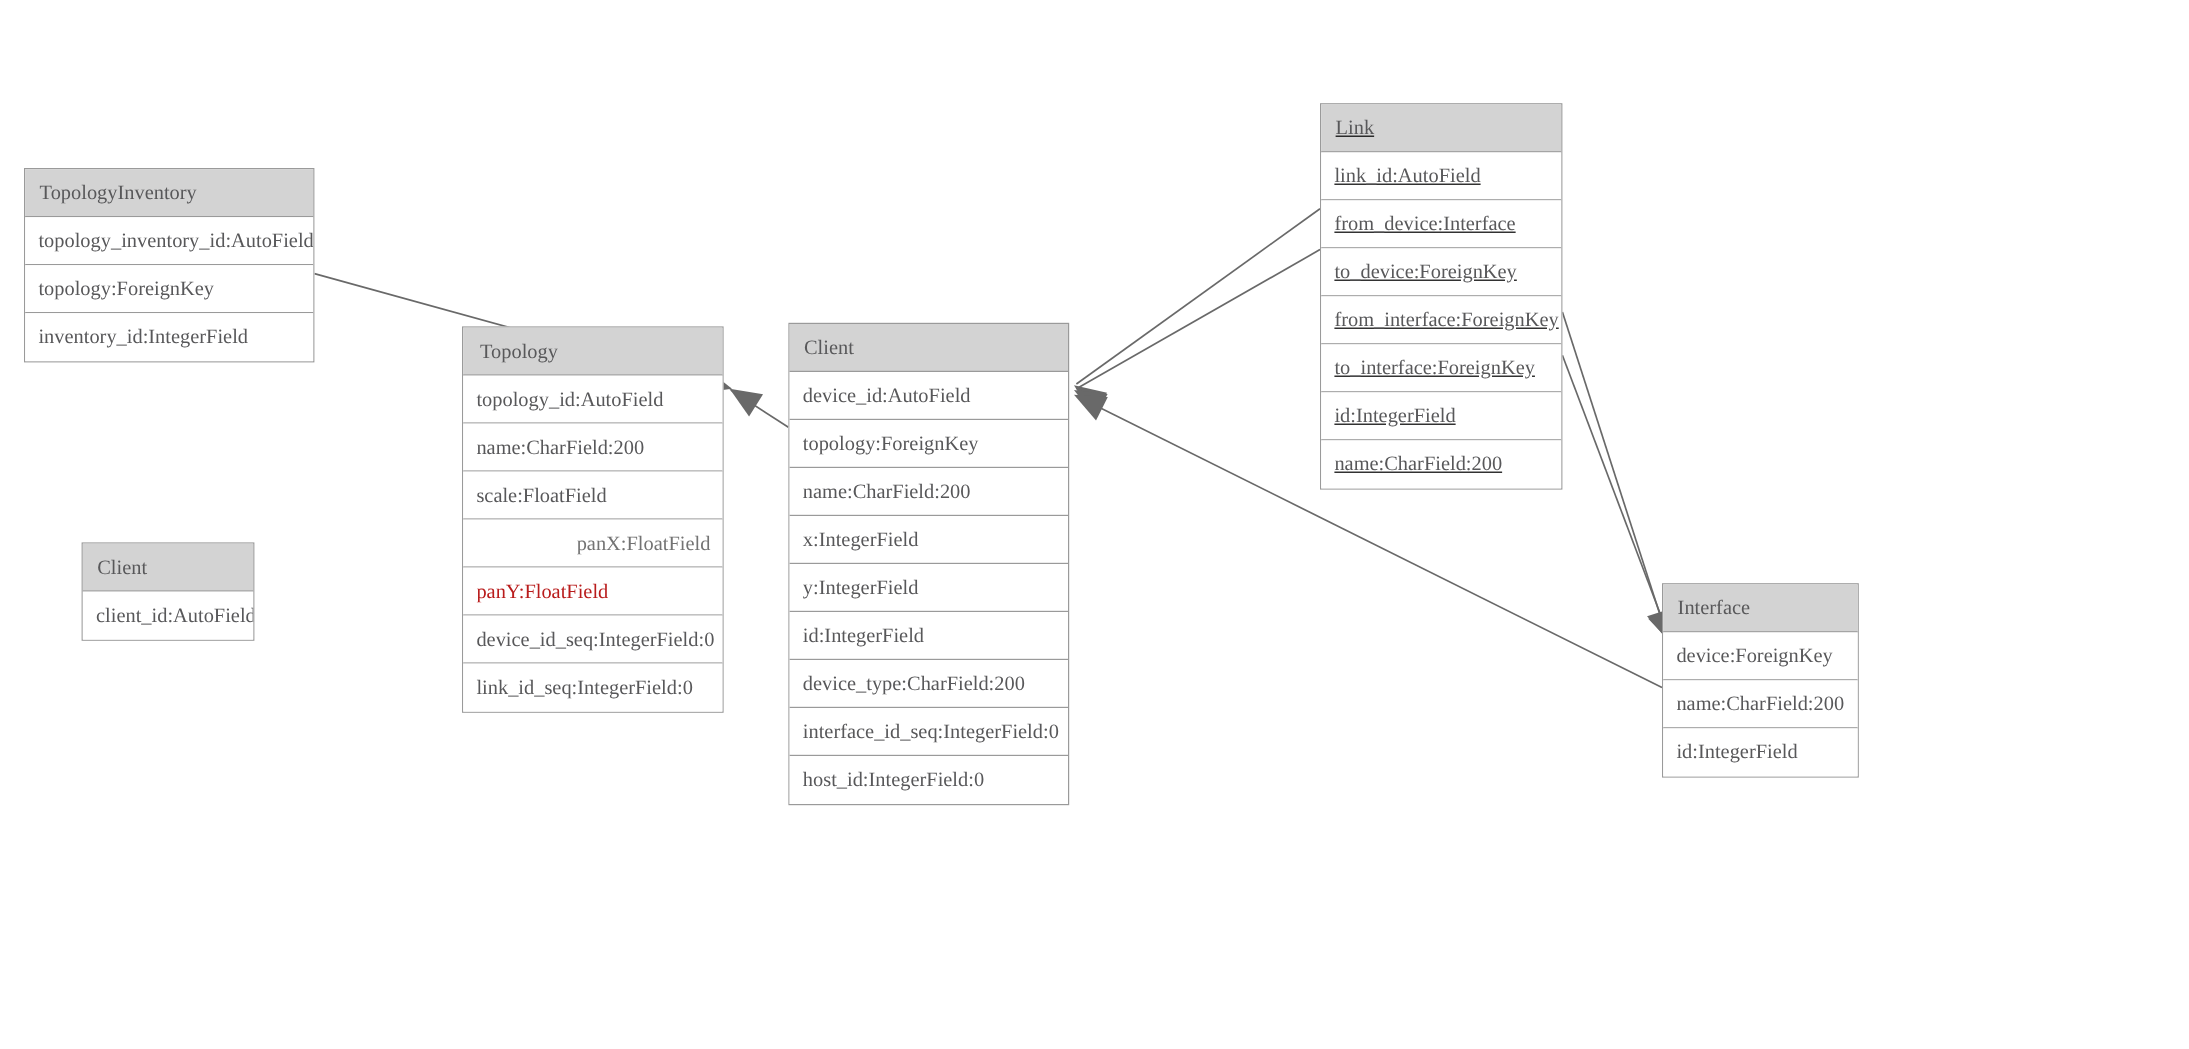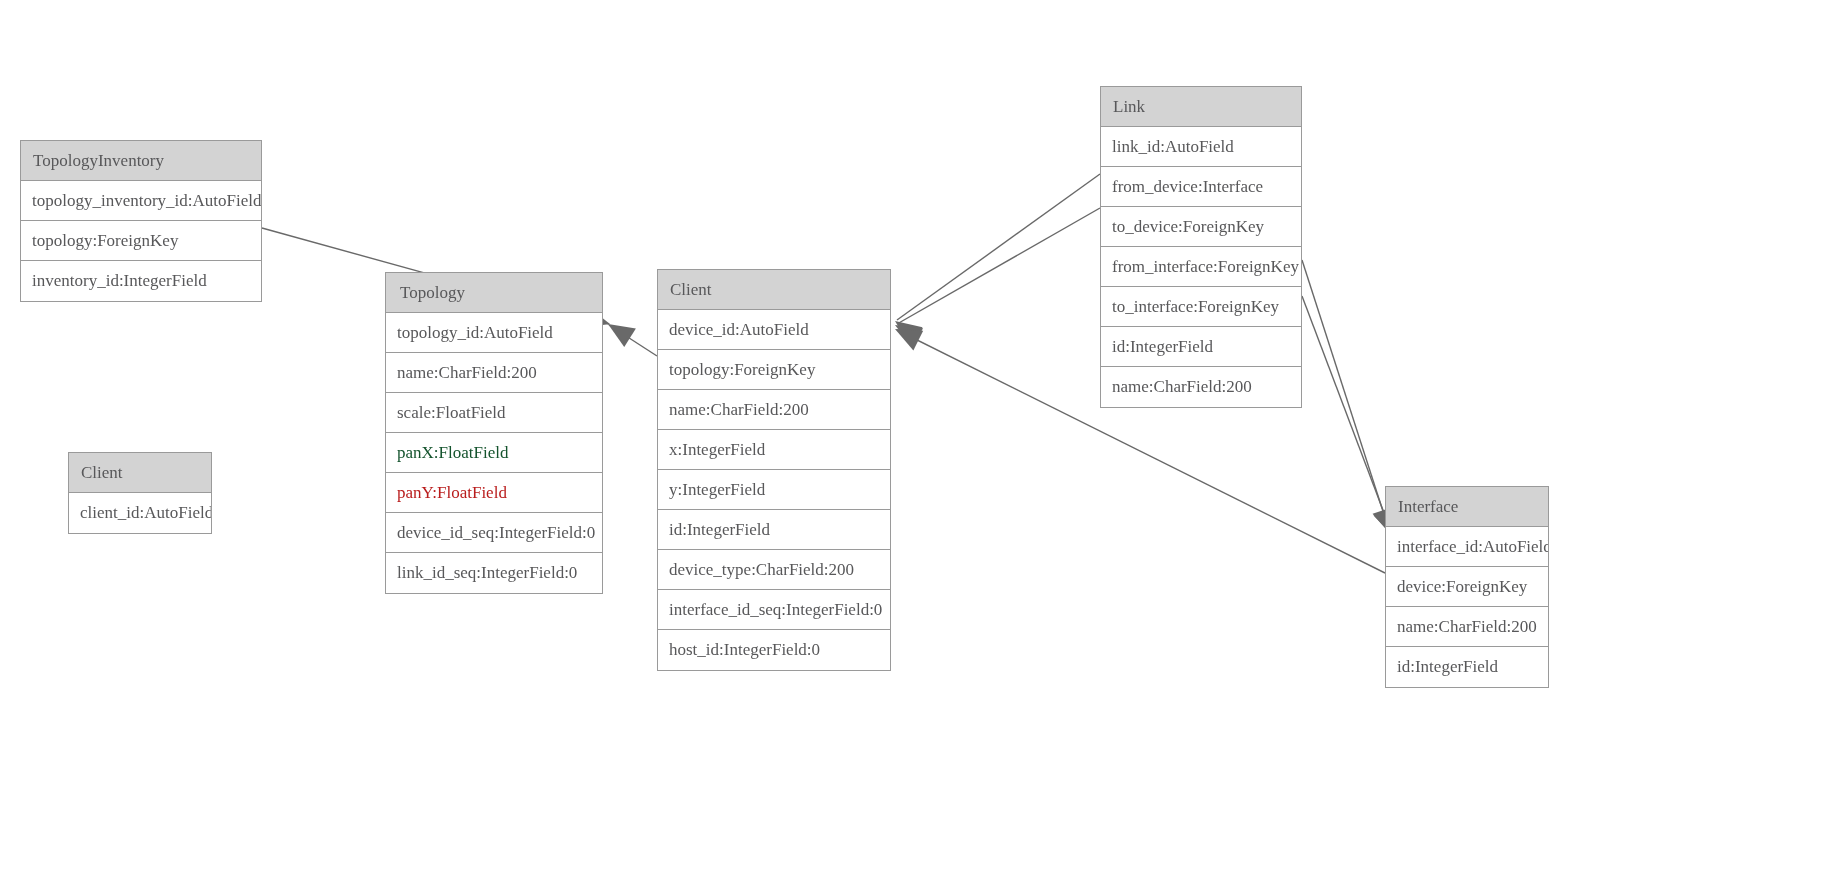--- a/index.html
+++ b/index.html
@@ -102,53 +102,52 @@
         <div class="entity-header" style="background: rgb(211, 211, 211); color: rgb(88, 88, 90); border-bottom-color: rgb(154, 154, 154);">TopologyInventory</div>
         <div class="entity-row" style="color: rgb(88, 88, 90); border-bottom-color: rgb(154, 154, 154);">topology_inventory_id:AutoField</div>
         <div class="entity-row" style="color: rgb(88, 88, 90); border-bottom-color: rgb(154, 154, 154);">topology:ForeignKey</div>
         <div class="entity-row last" style="color: rgb(88, 88, 90); border-bottom-color: rgb(154, 154, 154);">inventory_id:IntegerField</div>
       </div>
       <div class="entity" style="left: 385px; top: 272px; width: 218px; border-color: rgb(154, 154, 154);">
         <div class="entity-header" style="background: rgb(211, 211, 211); color: rgb(88, 88, 90); border-bottom-color: rgb(154, 154, 154); padding-left: 14px;">Topology</div>
         <div class="entity-row" style="color: rgb(88, 88, 90); border-bottom-color: rgb(154, 154, 154);">topology_id:AutoField</div>
         <div class="entity-row" style="color: rgb(88, 88, 90); border-bottom-color: rgb(154, 154, 154);">name:CharField:200</div>
         <div class="entity-row" style="color: rgb(88, 88, 90); border-bottom-color: rgb(154, 154, 154);">scale:FloatField</div>
-        <div class="entity-row" style="color: #14532d; border-bottom-color: rgb(154, 154, 154);">panX:FloatField</div>
+        <div class="entity-row" style="color: #737373; border-bottom-color: rgb(154, 154, 154); text-align: right;">panX:FloatField</div>
         <div class="entity-row" style="color: #b91c1c; border-bottom-color: rgb(154, 154, 154);">panY:FloatField</div>
         <div class="entity-row" style="color: rgb(88, 88, 90); border-bottom-color: rgb(154, 154, 154);">device_id_seq:IntegerField:0</div>
         <div class="entity-row last" style="color: rgb(88, 88, 90); border-bottom-color: rgb(154, 154, 154);">link_id_seq:IntegerField:0</div>
       </div>
       <div class="entity" style="left: 68px; top: 452px; width: 144px; border-color: rgb(154, 154, 154);">
         <div class="entity-header" style="background: rgb(211, 211, 211); color: rgb(88, 88, 90); border-bottom-color: rgb(154, 154, 154);">Client</div>
         <div class="entity-row last" style="color: rgb(88, 88, 90); border-bottom-color: rgb(154, 154, 154);">client_id:AutoField</div>
       </div>
       <div class="entity" style="left: 657px; top: 269px; width: 234px; border-color: rgb(154, 154, 154);">
         <div class="entity-header" style="background: rgb(211, 211, 211); color: rgb(88, 88, 90); border-bottom-color: rgb(154, 154, 154);">Client</div>
         <div class="entity-row" style="color: rgb(88, 88, 90); border-bottom-color: rgb(154, 154, 154);">device_id:AutoField</div>
         <div class="entity-row" style="color: rgb(88, 88, 90); border-bottom-color: rgb(154, 154, 154);">topology:ForeignKey</div>
         <div class="entity-row" style="color: rgb(88, 88, 90); border-bottom-color: rgb(154, 154, 154);">name:CharField:200</div>
         <div class="entity-row" style="color: rgb(88, 88, 90); border-bottom-color: rgb(154, 154, 154);">x:IntegerField</div>
         <div class="entity-row" style="color: rgb(88, 88, 90); border-bottom-color: rgb(154, 154, 154);">y:IntegerField</div>
         <div class="entity-row" style="color: rgb(88, 88, 90); border-bottom-color: rgb(154, 154, 154);">id:IntegerField</div>
         <div class="entity-row" style="color: rgb(88, 88, 90); border-bottom-color: rgb(154, 154, 154);">device_type:CharField:200</div>
         <div class="entity-row" style="color: rgb(88, 88, 90); border-bottom-color: rgb(154, 154, 154);">interface_id_seq:IntegerField:0</div>
         <div class="entity-row last" style="color: rgb(88, 88, 90); border-bottom-color: rgb(154, 154, 154);">host_id:IntegerField:0</div>
       </div>
-      <div class="entity" style="left: 1100px; top: 86px; width: 202px; border-color: rgb(154, 154, 154);">
+      <div class="entity" style="left: 1100px; top: 86px; width: 202px; border-color: rgb(154, 154, 154); text-decoration: underline;">
         <div class="entity-header" style="background: rgb(211, 211, 211); color: rgb(88, 88, 90); border-bottom-color: rgb(154, 154, 154);">Link</div>
         <div class="entity-row" style="color: rgb(88, 88, 90); border-bottom-color: rgb(154, 154, 154);">link_id:AutoField</div>
         <div class="entity-row" style="color: rgb(88, 88, 90); border-bottom-color: rgb(154, 154, 154);">from_device:Interface</div>
         <div class="entity-row" style="color: rgb(88, 88, 90); border-bottom-color: rgb(154, 154, 154);">to_device:ForeignKey</div>
         <div class="entity-row" style="color: rgb(88, 88, 90); border-bottom-color: rgb(154, 154, 154);">from_interface:ForeignKey</div>
         <div class="entity-row" style="color: rgb(88, 88, 90); border-bottom-color: rgb(154, 154, 154);">to_interface:ForeignKey</div>
         <div class="entity-row" style="color: rgb(88, 88, 90); border-bottom-color: rgb(154, 154, 154);">id:IntegerField</div>
         <div class="entity-row last" style="color: rgb(88, 88, 90); border-bottom-color: rgb(154, 154, 154);">name:CharField:200</div>
       </div>
       <div class="entity" style="left: 1385px; top: 486px; width: 164px; border-color: rgb(154, 154, 154);">
         <div class="entity-header" style="background: rgb(211, 211, 211); color: rgb(88, 88, 90); border-bottom-color: rgb(154, 154, 154);">Interface</div>
-        <div class="entity-row" style="color: rgb(88, 88, 90); border-bottom-color: rgb(154, 154, 154);">interface_id:AutoField</div>
         <div class="entity-row" style="color: rgb(88, 88, 90); border-bottom-color: rgb(154, 154, 154);">device:ForeignKey</div>
         <div class="entity-row" style="color: rgb(88, 88, 90); border-bottom-color: rgb(154, 154, 154);">name:CharField:200</div>
         <div class="entity-row last" style="color: rgb(88, 88, 90); border-bottom-color: rgb(154, 154, 154);">id:IntegerField</div>
       </div>
     </div>
 
 </div>
 
 </body></html>

